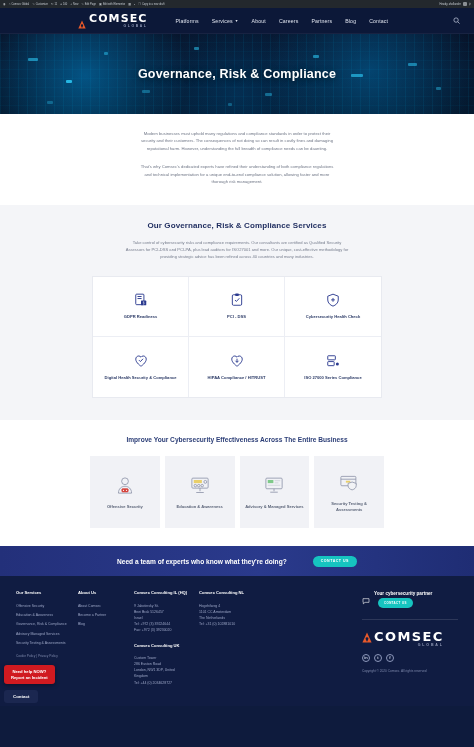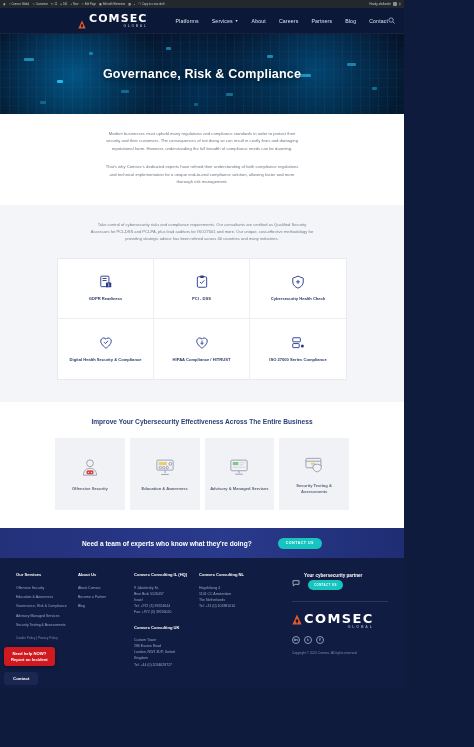--- a/index.html
+++ b/index.html
@@ -3,21 +3,21 @@
 <meta charset="utf-8">
 <title>Comsec Global — Governance, Risk &amp; Compliance</title>
 <style>
   * { box-sizing: border-box; margin: 0; padding: 0; }
   html, body {
     width: 474px; height: 747px;
     font-family: "Liberation Sans", sans-serif;
     background: #0e1b3d;
     overflow: hidden;
   }
-  .page { position: relative; width: 404px; height: 747px; overflow: hidden; }
+  .page { position: relative; width: 474px; height: 747px; overflow: hidden; }
 
   
   .adminbar {
     height: 8px; background: #23282d; display: flex; align-items: center;
     padding: 0 3px; font-size: 2.6px; color: #c6ccd2; gap: 3px;
   }
   .ab-item { display: flex; align-items: center; gap: 1px; white-space: nowrap; }
   .ab-glyph { font-size: 3px; line-height: 1; color: #b4b9be; }
   .ab-right { margin-left: auto; display: flex; align-items: center; gap: 2px; }
   .ab-avatar { width: 4px; height: 4px; background: #8a8f94; border-radius: 1px; }
@@ -326,20 +326,21 @@
     </div>
     <h1>Governance, Risk &amp; Compliance</h1>
   </div>
 
   <section class="intro">
     <p>Modern businesses must uphold many regulations and compliance standards in order to protect their security and their customers. The consequences of not doing so can result in costly fines and damaging reputational harm. However, understanding the full breadth of compliance needs can be daunting.</p>
     <p>That's why Comsec's dedicated experts have refined their understanding of both compliance regulations and technical implementation for a unique end-to-end compliance solution, allowing faster and more thorough risk management.</p>
   </section>
 
   <section class="services">
+    <h2 class="sec-title">Our Governance, Risk &amp; Compliance Services</h2>
     <p class="sec-desc">Take control of cybersecurity risks and compliance requirements. Our consultants are certified as Qualified Security Assessors for PCI-DSS and PCI-PA, plus lead auditors for ISO27001 and more. Our unique, cost-effective methodology for providing strategic advice has been refined across 40 countries and many industries.</p>
 
     <div class="card-grid">
 
       <div class="svc-card">
         <span class="ico">
           <svg viewBox="0 0 24 24" width="14" height="14" fill="none" stroke="#2b3a8f" stroke-width="1.6">
             <rect x="3" y="2" width="14" height="18" rx="1.5"></rect>
             <line x1="6" y1="6" x2="13" y2="6"></line>
               <line x1="6" y1="9.5" x2="13" y2="9.5"></line>

